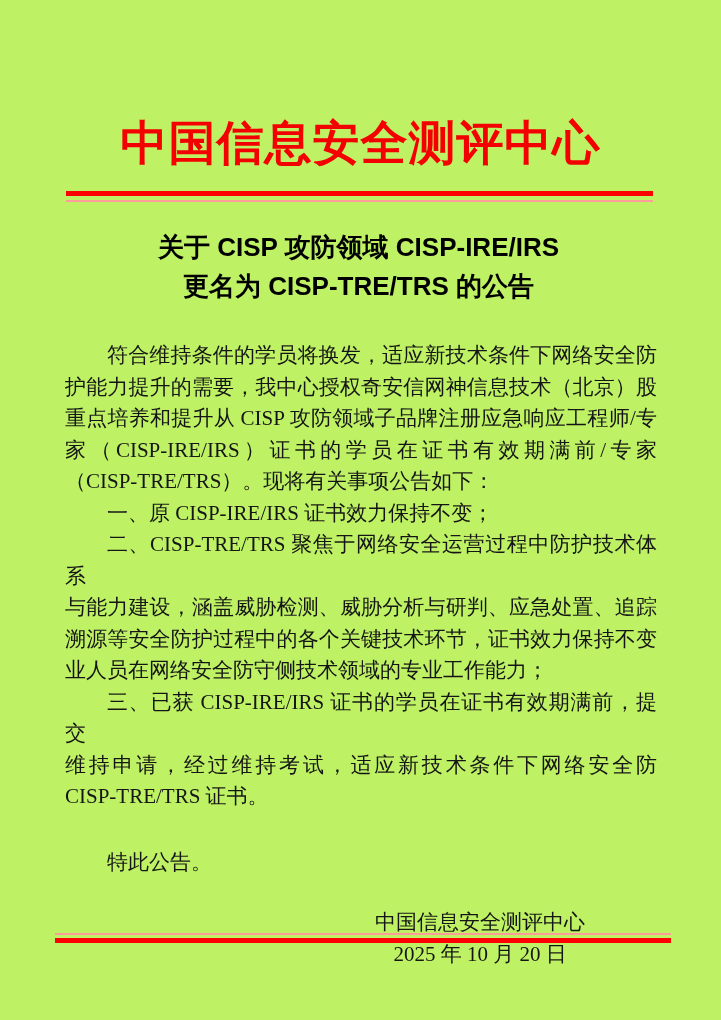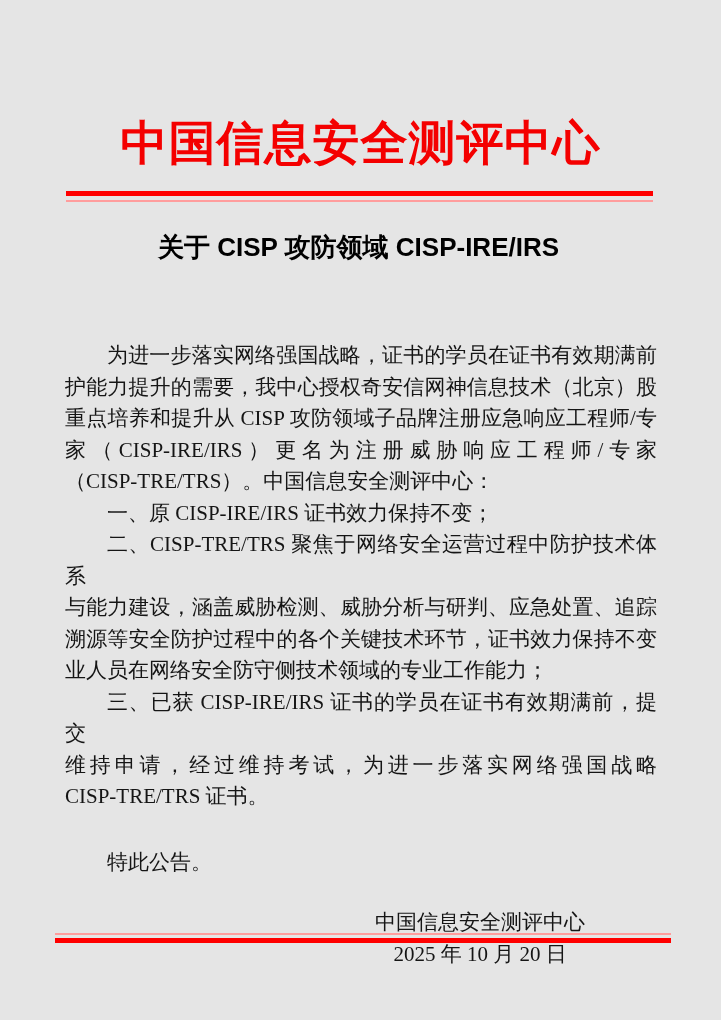--- a/index.html
+++ b/index.html
@@ -4,21 +4,21 @@
 <style>
   html, body {
     margin: 0;
     padding: 0;
     background: #ffffff;
   }
   .page {
     position: relative;
     width: 721px;
     height: 1020px;
-    background: #e5e5e5;
+    background: #bef264;
     overflow: hidden;
     font-family: "Liberation Serif", "DejaVu Serif", serif;
     color: #151515;
   }
   .org-title {
     position: absolute;
     top: 112px;
     left: 0;
     right: 0;
     text-align: center;
@@ -84,36 +84,37 @@
 
 <div class="page">
 
   <div class="org-title">中国信息安全测评中心</div>
 
   <div class="rule rule-top-thick"></div>
   <div class="rule rule-top-thin"></div>
 
   <div class="doc-title">
     <div>关于 CISP 攻防领域 CISP-IRE/IRS</div>
+    <div>更名为 CISP-TRE/TRS 的公告</div>
   </div>
 
   <div class="body-block">
     <div>
-        <div class="bodyline j ind">为进一步落实网络强国战略，证书的学员在证书有效期满前</div>
+        <div class="bodyline j ind">符合维持条件的学员将换发，适应新技术条件下网络安全防</div>
         <div class="bodyline j">护能力提升的需要，我中心授权奇安信网神信息技术（北京）股</div>
         <div class="bodyline j">重点培养和提升从 CISP 攻防领域子品牌注册应急响应工程师/专</div>
-        <div class="bodyline j">家（CISP-IRE/IRS）更名为注册威胁响应工程师/专家</div>
-        <div class="bodyline">（CISP-TRE/TRS）。中国信息安全测评中心：</div>
+        <div class="bodyline j">家（CISP-IRE/IRS）证书的学员在证书有效期满前/专家</div>
+        <div class="bodyline">（CISP-TRE/TRS）。现将有关事项公告如下：</div>
         <div class="bodyline ind">一、原 CISP-IRE/IRS 证书效力保持不变；</div>
         <div class="bodyline j ind">二、CISP-TRE/TRS 聚焦于网络安全运营过程中防护技术体系</div>
         <div class="bodyline j">与能力建设，涵盖威胁检测、威胁分析与研判、应急处置、追踪</div>
         <div class="bodyline j">溯源等安全防护过程中的各个关键技术环节，证书效力保持不变</div>
         <div class="bodyline">业人员在网络安全防守侧技术领域的专业工作能力；</div>
         <div class="bodyline j ind">三、已获 CISP-IRE/IRS 证书的学员在证书有效期满前，提交</div>
-        <div class="bodyline j">维持申请，经过维持考试，为进一步落实网络强国战略</div>
+        <div class="bodyline j">维持申请，经过维持考试，适应新技术条件下网络安全防</div>
         <div class="bodyline">CISP-TRE/TRS 证书。</div>
       </div>
 
     <div class="closing-line">特此公告。</div>
 
     <div class="signature-block">
       <div>中国信息安全测评中心</div>
       <div>2025 年 10 月 20 日</div>
     </div>
   </div>

